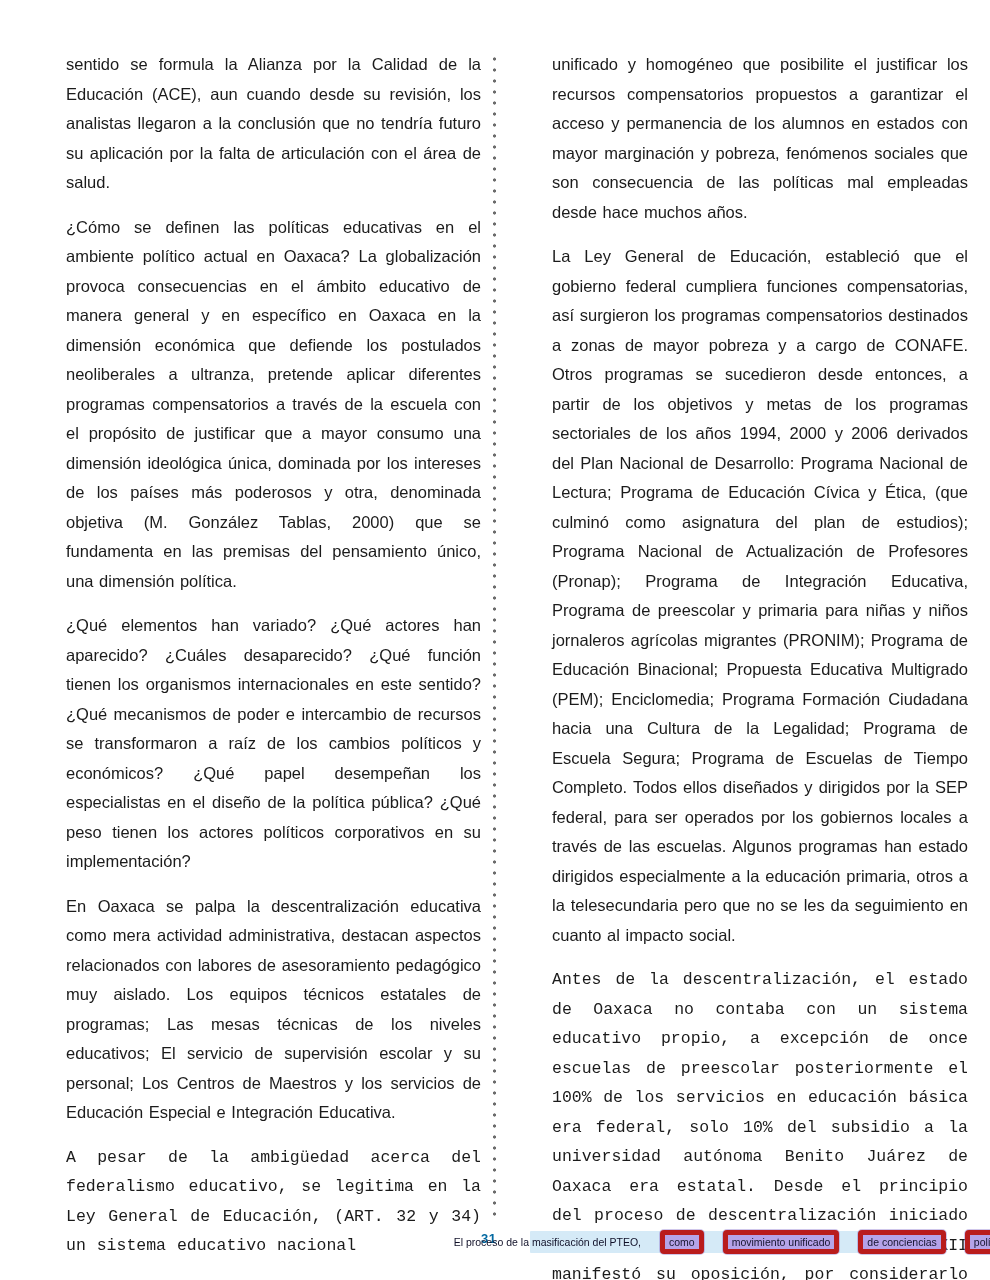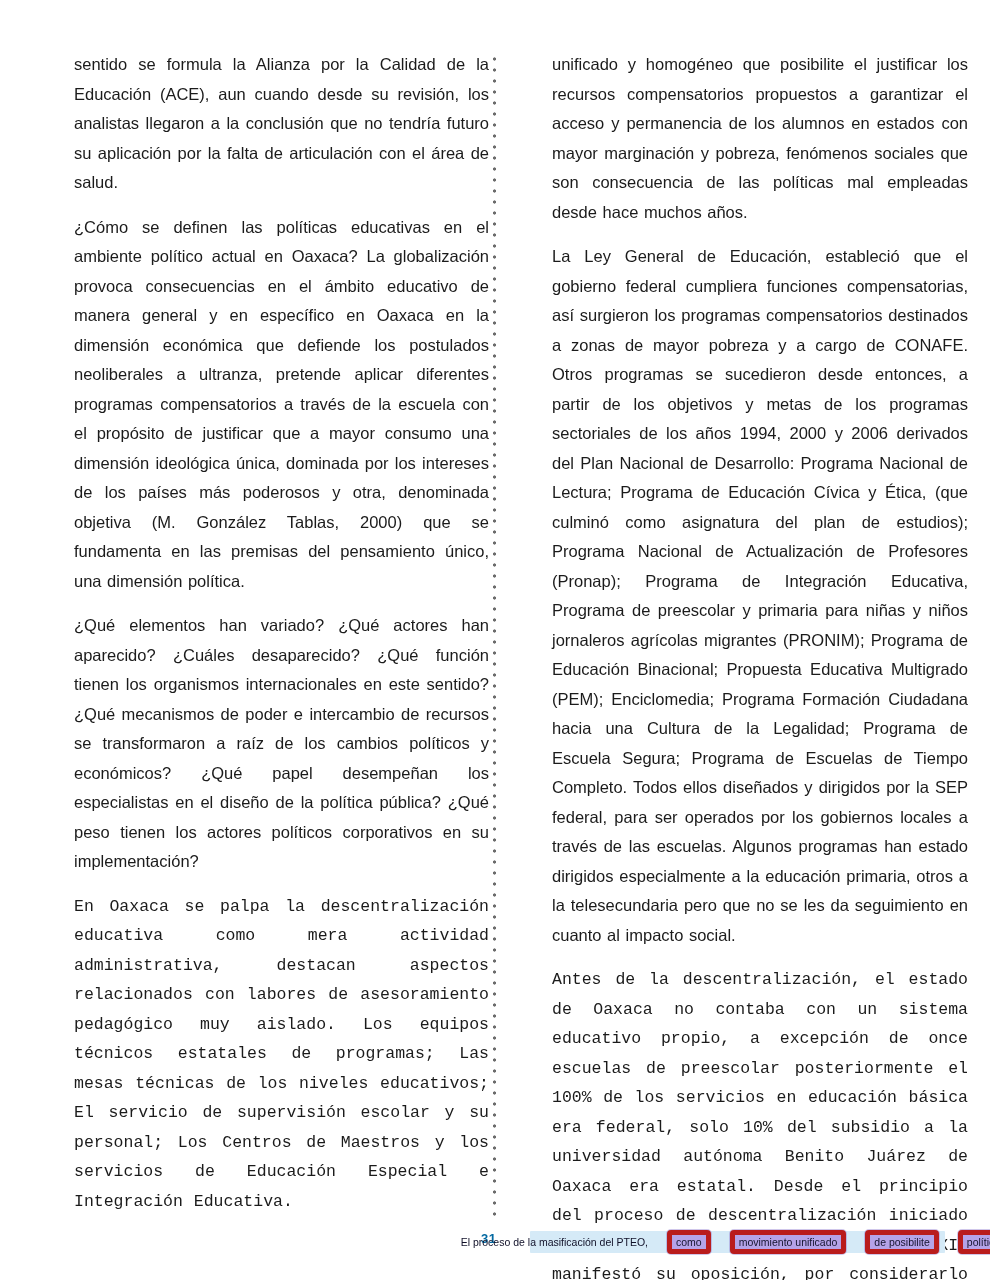--- a/index.html
+++ b/index.html
@@ -15,21 +15,21 @@
   }
   .col {
     position: absolute;
     top: 50px;
     width: 415px;
     font-size: 16.5px;
     line-height: 29.5px;
     text-align: justify;
     color: #1b1b1b;
   }
-  .col-left  { left: 74px; }
+  .col-left  { left: 66px; }
   .col-right { left: 518px; width: 416px; margin-left: 34px; }
   .col p { margin-bottom: 15px; word-spacing: 1px; }
   .col p:last-child { margin-bottom: 0; font-family: Liberation Mono, monospace; }
   .divider {
     position: absolute;
     left: 492px;
     top: 56px;
     width: 5px;
     height: 1160px;
     background-image: radial-gradient(circle at 2.5px 3px, #6b6b6b 1.3px, rgba(0,0,0,0) 1.9px);
@@ -74,33 +74,34 @@
 </head>
 <body>
 
 <div class="page">
 
   <div class="col col-left">
     <p>sentido se formula la Alianza por la Calidad de la Educación (ACE), aun cuando desde su revisión, los analistas llegaron a la conclusión que no tendría futuro su aplicación por la falta de articulación con el área de salud.</p>
     <p>¿Cómo se definen las políticas educativas en el ambiente político actual en Oaxaca? La globalización provoca consecuencias en el ámbito educativo de manera general y en específico en Oaxaca en la dimensión económica que defiende los postulados neoliberales a ultranza, pretende aplicar diferentes programas compensatorios a través de la escuela con el propósito de justificar que a mayor consumo una dimensión ideológica única, dominada por los intereses de los países más poderosos y otra, denominada objetiva (M. González Tablas, 2000) que se fundamenta en las premisas del pensamiento único, una dimensión política.</p>
     <p>¿Qué elementos han variado? ¿Qué actores han aparecido? ¿Cuáles desaparecido? ¿Qué función tienen los organismos internacionales en este sentido? ¿Qué mecanismos de poder e intercambio de recursos se transformaron a raíz de los cambios políticos y económicos? ¿Qué papel desempeñan los especialistas en el diseño de la política pública? ¿Qué peso tienen los actores políticos corporativos en su implementación?</p>
     <p>En Oaxaca se palpa la descentralización educativa como mera actividad administrativa, destacan aspectos relacionados con labores de asesoramiento pedagógico muy aislado. Los equipos técnicos estatales de programas; Las mesas técnicas de los niveles educativos; El servicio de supervisión escolar y su personal; Los Centros de Maestros y los servicios de Educación Especial e Integración Educativa.</p>
+    <p>A pesar de la ambigüedad acerca del federalismo educativo, se legitima en la Ley General de Educación, (ART. 32 y 34) un sistema educativo nacional</p>
   </div>
 
   <div class="divider"></div>
 
   <div class="col col-right">
     <p>unificado y homogéneo que posibilite el justificar los recursos compensatorios propuestos a garantizar el acceso y permanencia de los alumnos en estados con mayor marginación y pobreza, fenómenos sociales que son consecuencia de las políticas mal empleadas desde hace muchos años.</p>
     <p>La Ley General de Educación, estableció que el gobierno federal cumpliera funciones compensatorias, así surgieron los programas compensatorios destinados a zonas de mayor pobreza y a cargo de CONAFE. Otros programas se sucedieron desde entonces, a partir de los objetivos y metas de los programas sectoriales de los años 1994, 2000 y 2006 derivados del Plan Nacional de Desarrollo: Programa Nacional de Lectura; Programa de Educación Cívica y Ética, (que culminó como asignatura del plan de estudios); Programa Nacional de Actualización de Profesores (Pronap); Programa de Integración Educativa, Programa de preescolar y primaria para niñas y niños jornaleros agrícolas migrantes (PRONIM); Programa de Educación Binacional; Propuesta Educativa Multigrado (PEM); Enciclomedia; Programa Formación Ciudadana hacia una Cultura de la Legalidad; Programa de Escuela Segura; Programa de Escuelas de Tiempo Completo. Todos ellos diseñados y dirigidos por la SEP federal, para ser operados por los gobiernos locales a través de las escuelas. Algunos programas han estado dirigidos especialmente a la educación primaria, otros a la telesecundaria pero que no se les da seguimiento en cuanto al impacto social.</p>
     <p>Antes de la descentralización, el estado de Oaxaca no contaba con un sistema educativo propio, a excepción de once escuelas de preescolar posteriormente el 100% de los servicios en educación básica era federal, solo 10% del subsidio a la universidad autónoma Benito Juárez de Oaxaca era estatal. Desde el principio del proceso de descentralización iniciado por Miguel de la Madrid, la Sección XXII manifestó su oposición, por considerarlo una medida de aus-</p>
   </div>
 
   <div class="page-number">31</div>
 
   <div class="footer-bar">
     <span class="footer-seg">El proceso de la masificación del PTEO,</span>
     <span class="footer-seg hl">como</span>
     <span class="footer-seg hl">movimiento unificado</span>
-    <span class="footer-seg hl">de posibilite</span>
+    <span class="footer-seg hl">de conciencias</span>
     <span class="footer-seg hl">políticas</span>
   </div>
 
 </div>
 
 </body></html>

